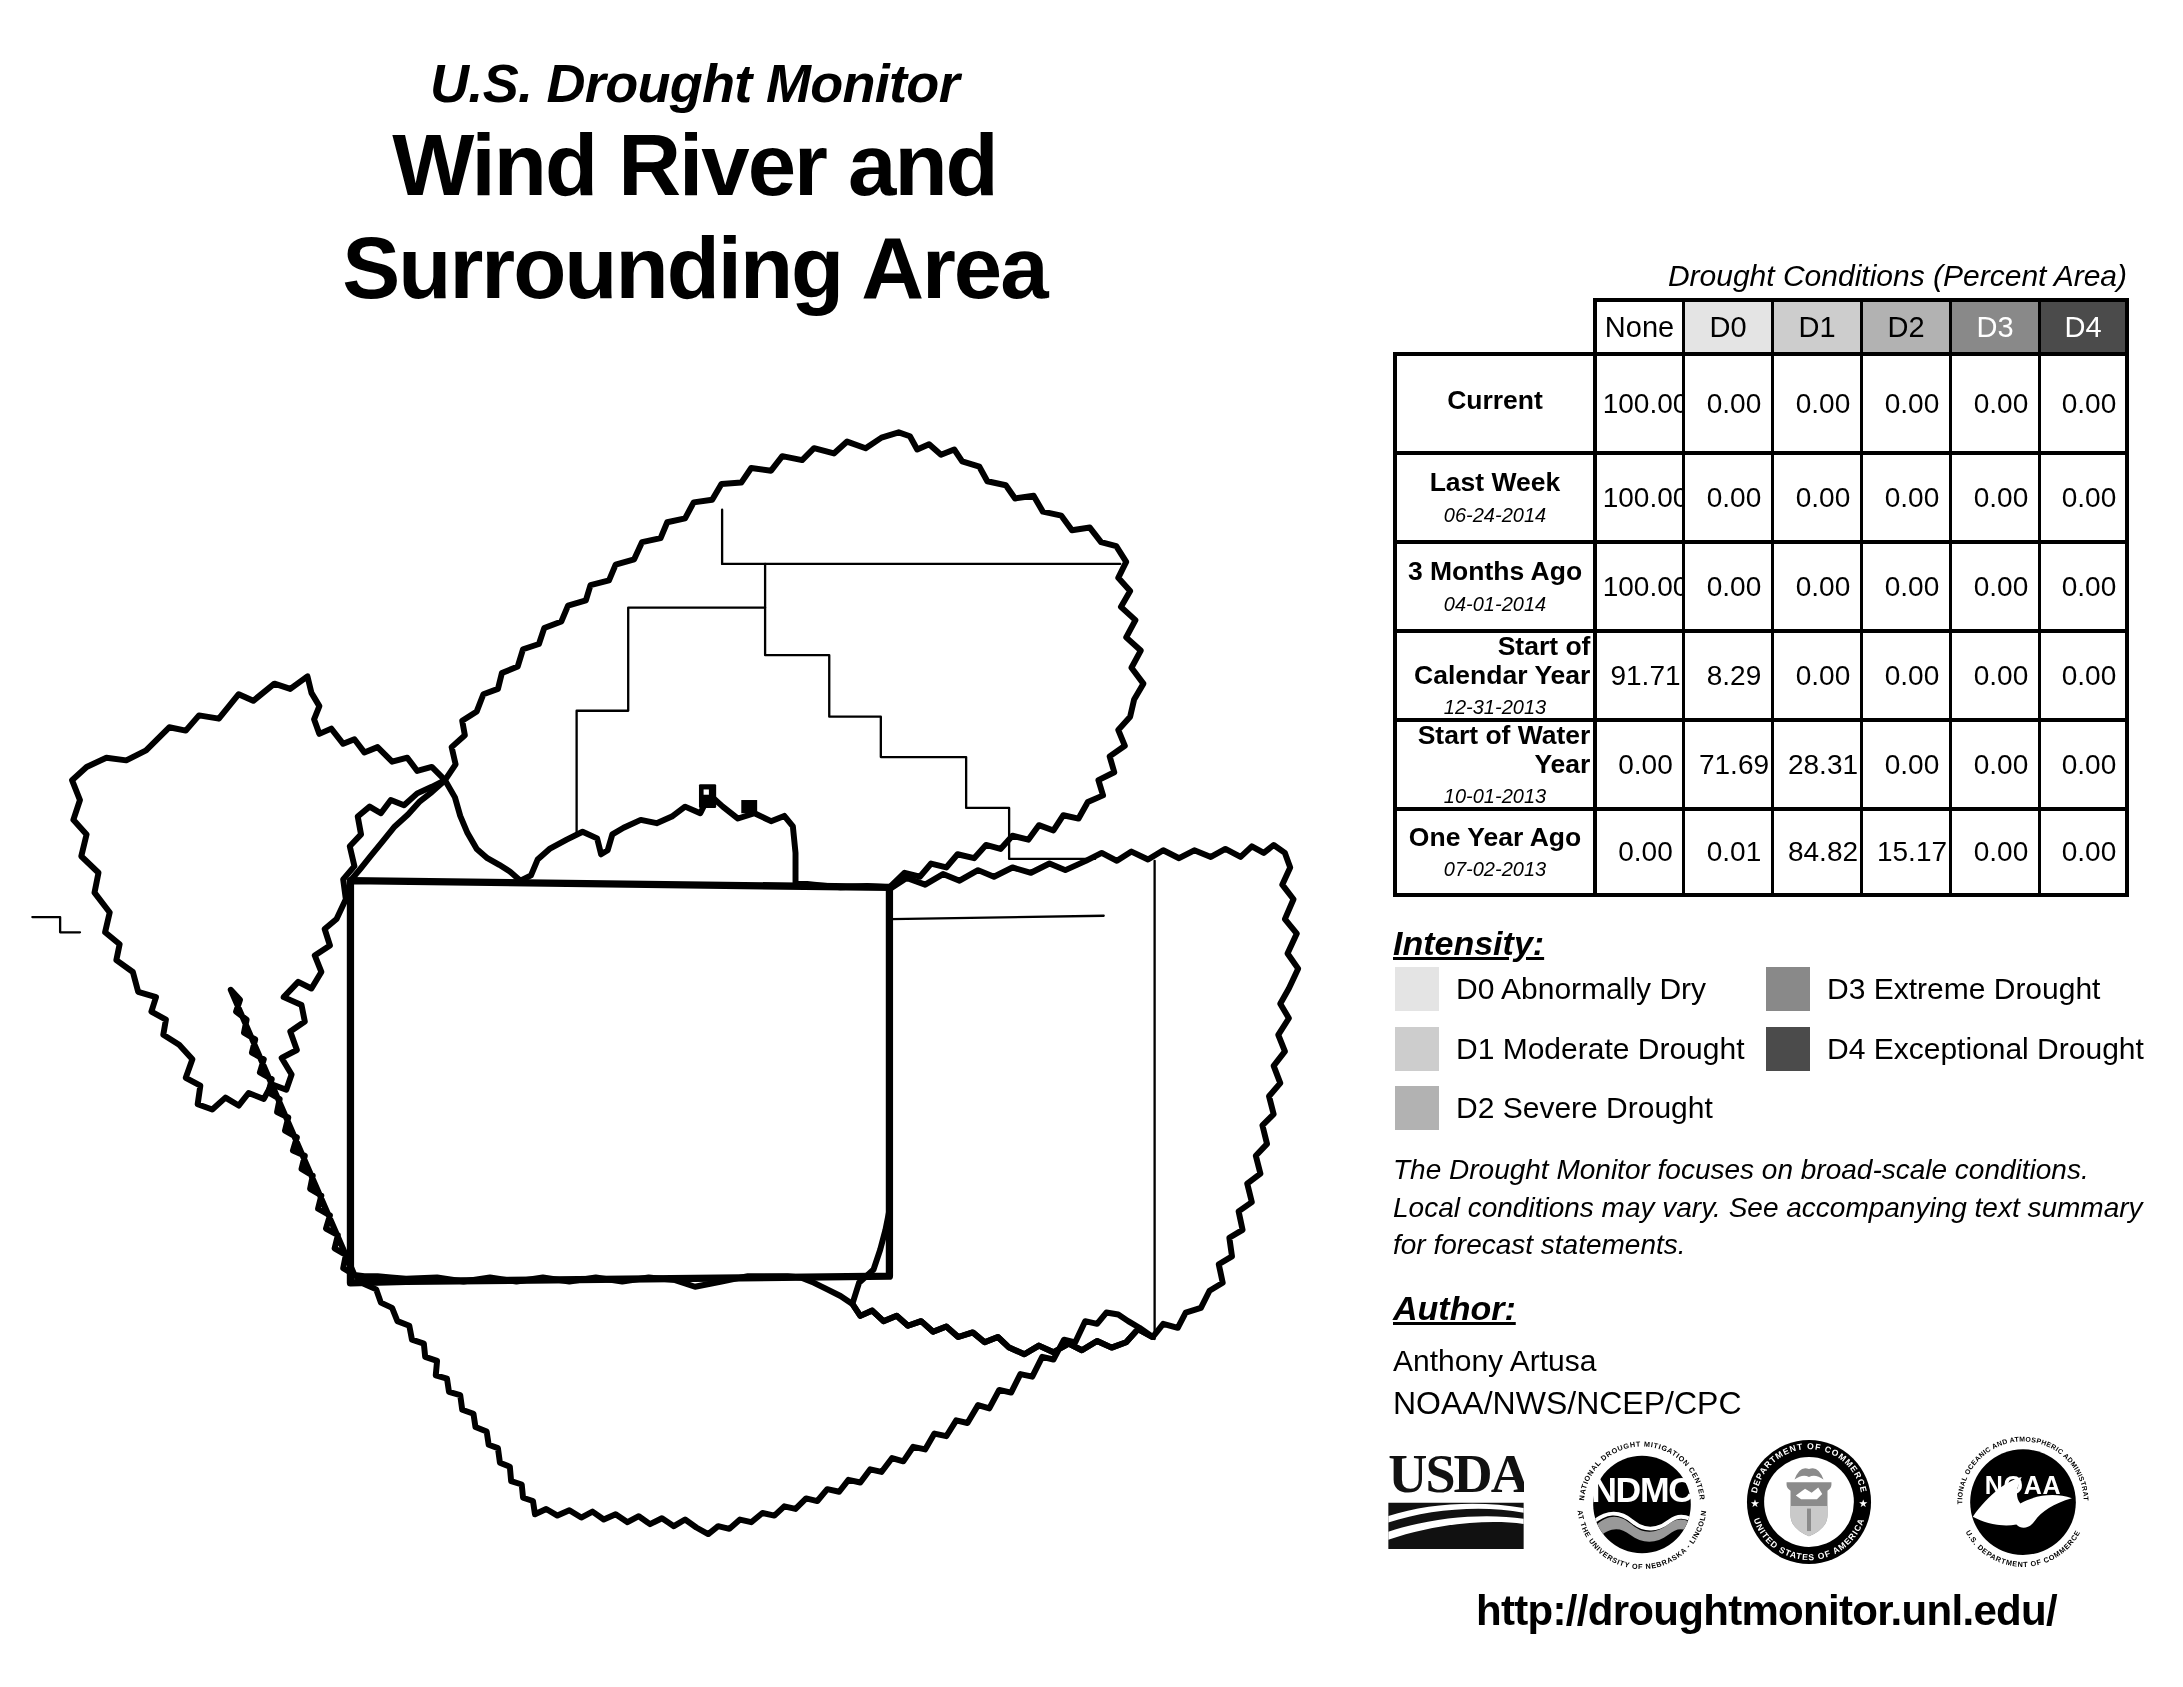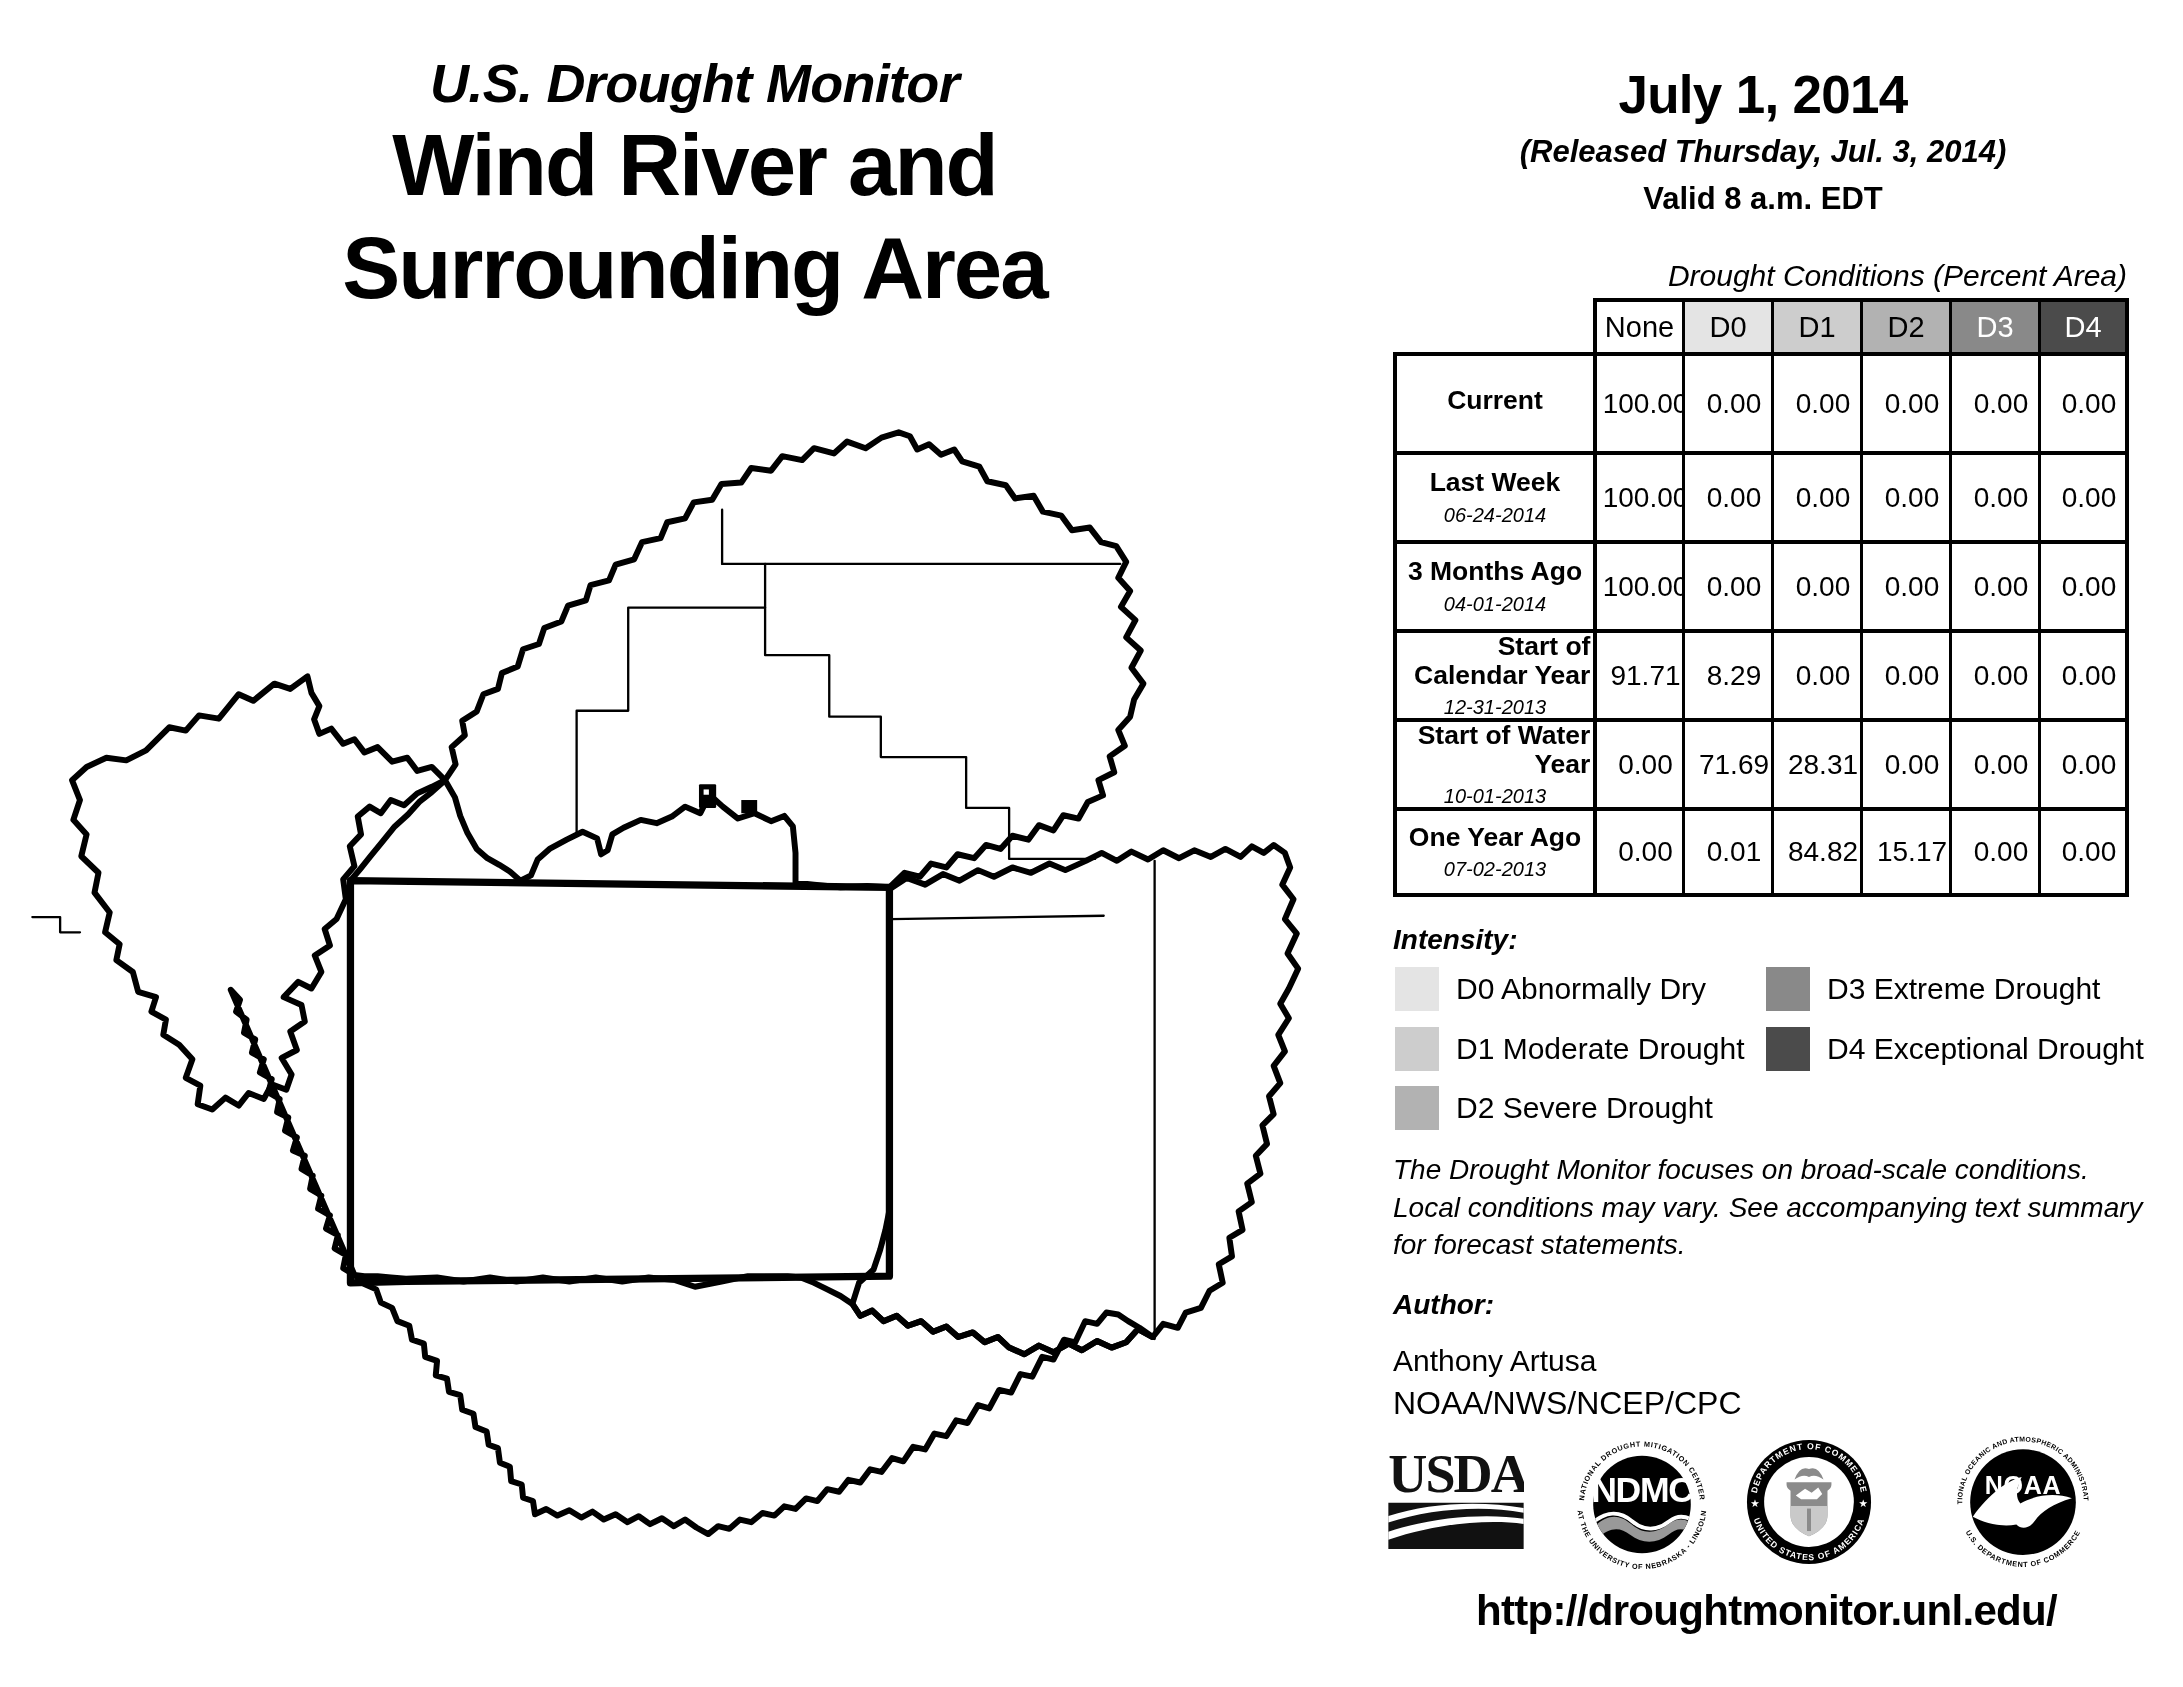--- a/index.html
+++ b/index.html
@@ -32,21 +32,21 @@
   .hc.last{border-right:4.6px solid #000;}
   .lc{border-left:4.6px solid #000;border-top:4.6px solid #000;padding:4px 2.6px;}
   .vc{font-size:28px;border-left:3.3px solid #000;border-top:4.6px solid #000;padding-left:12px;}
   .vc.first{border-left:4.6px solid #000;}
   .vc.last{border-right:4.6px solid #000;}
   .bot{border-bottom:4.6px solid #000;}
   .rl{font-size:26.5px;font-weight:bold;text-align:right;line-height:1.08;}
   .rd{font-size:20px;font-style:italic;margin-top:7px;}
 
   
-  .sec-head{font-size:28px;font-style:italic;font-weight:bold;}
+  .sec-head{font-size:34px;font-style:italic;font-weight:bold;text-decoration:underline;}
   .li{display:flex;align-items:center;gap:17px;}
   .sw{width:44px;height:44px;display:inline-block;}
   .li-label{font-size:30px;}
 
   .notes{left:1393px;top:1151px;width:754px;font-size:28px;font-style:italic;line-height:1.34;}
 
   .author-name{font-size:30px;}
   .author-org{font-size:32px;}
 
   .url{left:1376px;top:1587px;width:781px;text-align:center;
@@ -64,25 +64,20 @@
 <body>
 
 <div class="page">
 
   <div class="abs title-block">
     <div class="kicker">U.S. Drought Monitor</div>
     <div class="big-title">Wind River and</div>
     <div class="big-title">Surrounding Area</div>
   </div>
 
-  <div class="abs date-block">
-    <div class="rel-date">July 1, 2014</div>
-    <div class="rel-sub">(Released Thursday, Jul. 3, 2014)</div>
-    <div class="rel-valid">Valid 8 a.m. EDT</div>
-  </div>
 
   <svg class="abs map-svg" width="1350" height="1197" viewBox="0 0 2040 1810" xmlns="http://www.w3.org/2000/svg">
 
     <path class="thick" d="M 642,590
       L 658,566 652,540 672,522 668,500 690,486 700,460 722,452 728,428 752,418 760,392 784,384 792,360
       818,350 828,326 855,318 862,295 890,288 900,264 928,256 940,230 968,224 978,200 1005,194 1018,170
       1046,166 1060,142 1090,140 1105,118 1135,122 1152,100 1182,106 1200,88 1230,96 1250,78 1278,88
       1302,72 1328,64 1345,70 1356,90 1374,82 1392,98 1412,90 1424,108 1450,116 1462,138 1490,144
       1504,164 1532,160 1546,184 1574,190 1590,212 1617,208 1634,230 1657,236 1672,260 1660,284 1678,304
       1664,328 1686,348 1672,374 1694,394 1680,420 1698,444 1684,468 1678,494 1660,514 1670,538 1647,554

